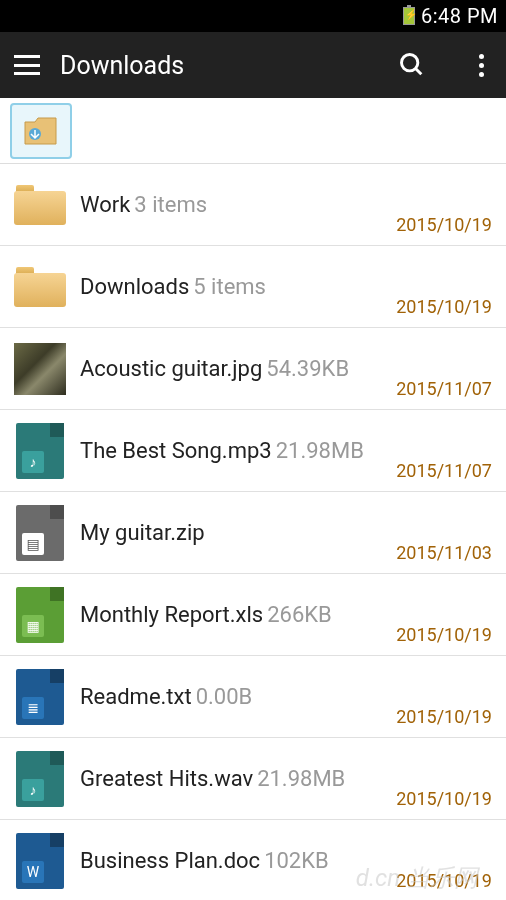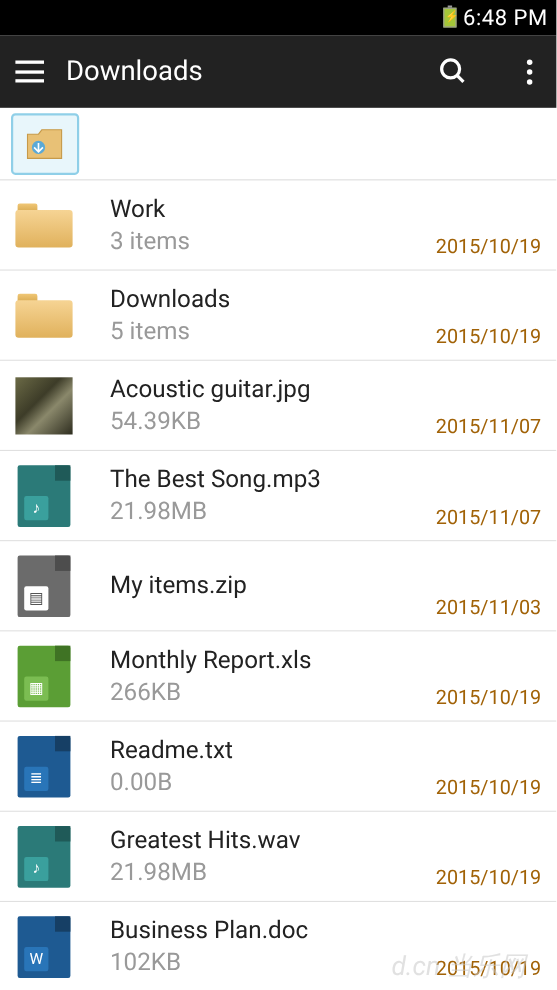--- a/index.html
+++ b/index.html
@@ -18,21 +18,21 @@
 .app-bar .search-icon, .app-bar .more-icon { color: #fff; display: flex; align-items: center; justify-content: center; }
 .app-bar .more-icon { width: 22px; flex-direction: column; gap: 4px; margin-left: 24px; }
 .app-bar .more-icon span { width: 5px; height: 5px; background: #fff; border-radius: 50%; }
 
 .breadcrumb { height: 66px; border-bottom: 1px solid #ddd; display: flex; align-items: center; padding: 0 10px; }
 .bc-item { width: 62px; height: 56px; border: 2px solid #8fcfe8; background: #e8f6fb; border-radius: 4px; display: flex; align-items: center; justify-content: center; position: relative; }
 
 .list { overflow-y: auto; }
 .row { height: 82px; display: flex; align-items: center; padding: 0 14px; border-bottom: 1px solid #e0e0e0; gap: 14px; }
 .row .icon-wrap { width: 52px; height: 52px; display: flex; align-items: center; justify-content: center; flex-shrink: 0; }
-.row .texts { flex: 1; display: flex; flex-direction: column; gap: 4px; min-width: 0; margin-left: 20px; }
+.row .texts { flex: 1; display: flex; flex-direction: row; gap: 4px; min-width: 0; }
 .row .name { font-size: 22px; color: #222; white-space: nowrap; overflow: hidden; text-overflow: ellipsis; }
 .row .sub { font-size: 22px; color: #999; }
 .row .date { font-size: 18px; color: #a16207; align-self: flex-end; margin-bottom: 10px; flex-shrink: 0; }
 
 
 .folder-icon { width: 52px; height: 40px; position: relative; }
 .folder-icon .tab { position: absolute; top: 0; left: 2px; width: 18px; height: 8px; background: linear-gradient(#f0c776,#d8a94e); border-radius: 2px 2px 0 0; }
 .folder-icon .body { position: absolute; top: 6px; left: 0; right: 0; bottom: 0; background: linear-gradient(#f6d494,#e0b15c); border-radius: 3px; }
 
 
@@ -143,21 +143,21 @@
       <div class="date">2015/11/07</div>
     </div>
     <div class="row">
       <div class="icon-wrap">
         <div class="file-icon file-gray">
           <div class="corner"></div>
           <div class="glyph">▤</div>
         </div>
       </div>
       <div class="texts">
-        <div class="name">My items.zip</div>
+        <div class="name">My guitar.zip</div>
       </div>
       <div class="date">2015/11/03</div>
     </div>
     <div class="row">
       <div class="icon-wrap">
         <div class="file-icon file-green">
           <div class="corner"></div>
           <div class="glyph">▦</div>
         </div>
       </div>

